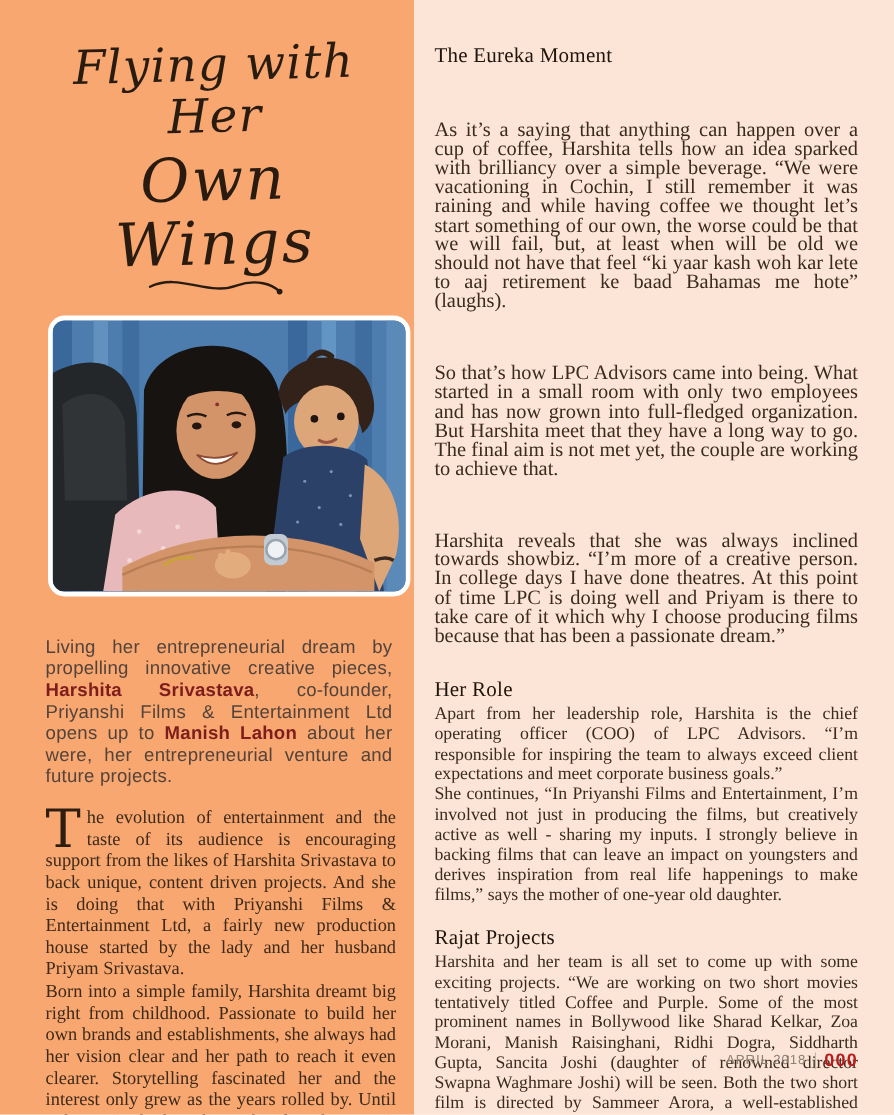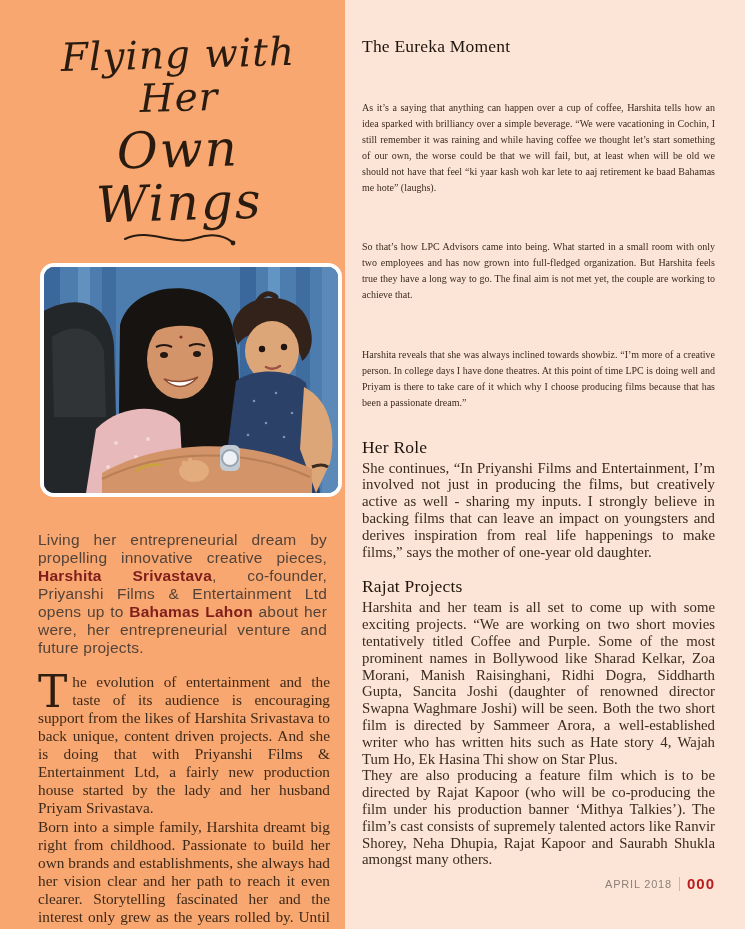--- a/index.html
+++ b/index.html
@@ -27,21 +27,21 @@
   .left-body p { margin:0; }
   .dropcap { float:left; font-size:44px; line-height:33px; padding:2px 5px 0 0; color:#2f1d0f;
              font-family:"DejaVu Serif", serif; }
 
   
   .right-col { flex:1; background:#fce4d7; padding:36px 30px 0 17px; position:relative; color:#3a2b1f; }
   .sec { margin-bottom:26px; }
   .sec h2 { font-family:"Liberation Serif", serif; font-weight:normal; color:#1f150c;
             font-size:17.5px; line-height:20px; margin-bottom:3px; letter-spacing:.2px; }
   .sec p { text-align:justify; margin:0; }
-  .sec.small p { font-size:10px; line-height:15.9px;margin-top:44px; }
+  .sec.small p { font-size:17px; line-height:15.9px;margin-top:44px; }
   .sec.large p { font-size:14.8px; line-height:16.8px; }
   .sec.large { margin-bottom:16px; }
 
   .footer { position:absolute; right:30px; bottom:37px; display:flex; align-items:center;
             font-family:"Liberation Sans", sans-serif; }
   .footer .issue { font-size:11px; color:#8d8279; letter-spacing:.8px; }
   .footer .divider { width:1px; height:14px; background:#c5b9ae; margin:0 7px; }
   .footer .pagenum { font-size:15px; font-weight:bold; color:#b91c1c; letter-spacing:1px; }
 </style>
 </head>
@@ -118,40 +118,41 @@
         <circle cx="140" cy="196" r="2.4" fill="#e2ac7c"></circle>
           <circle cx="146" cy="193" r="2.2" fill="#e2ac7c"></circle>
 
         <rect x="176" y="178" width="20" height="26" rx="6" fill="#c2cbd3"></rect>
         <circle cx="186" cy="191" r="8" fill="#eef2f6" stroke="#9aa4ad" stroke-width="2"></circle>
 
         <path d="M92 204 Q104 196 118 198" stroke="#caa33b" stroke-width="2.5" fill="none"></path>
       </svg>
     </figure>
 
-    <p class="intro"><span>Living her entrepreneurial dream by propelling innovative creative pieces, </span><span class="bold">Harshita Srivastava</span><span>, co-founder, Priyanshi Films &amp; Entertainment Ltd opens up to </span><span class="bold">Bahamas Lahon</span><span> about her were, her entrepreneurial venture and future projects.</span></p>
+    <p class="intro"><span>Living her entrepreneurial dream by propelling innovative creative pieces, </span><span class="bold">Harshita Srivastava</span><span>, co-founder, Priyanshi Films &amp; Entertainment Ltd opens up to </span><span class="bold">Manish Lahon</span><span> about her were, her entrepreneurial venture and future projects.</span></p>
 
     <div class="left-body">
         <p><span class="dropcap">T</span>he evolution of entertainment and the taste of its audience is encouraging support from the likes of Harshita Srivastava to back unique, content driven projects. And she is doing that with Priyanshi Films &amp; Entertainment Ltd, a fairly new production house started by the lady and her husband Priyam Srivastava.</p>
         <p>Born into a simple family, Harshita dreamt big right from childhood. Passionate to build her own brands and establishments, she always had her vision clear and her path to reach it even clearer. Storytelling fascinated her and the interest only grew as the years rolled by. Until a day arrived when she set her foot down, quit her well-paid IT job and forged into making her dream come true!</p>
       </div>
   </aside>
 
   <main class="right-col">
     <div id="sections">
         <section class="sec small">
           <h2>The Eureka Moment</h2>
           <p>As it’s a saying that anything can happen over a cup of coffee, Harshita tells how an idea sparked with brilliancy over a simple beverage. “We were vacationing in Cochin, I still remember it was raining and while having coffee we thought let’s start something of our own, the worse could be that we will fail, but, at least when will be old we should not have that feel “ki yaar kash woh kar lete to aaj retirement ke baad Bahamas me hote” (laughs).</p>
-          <p>So that’s how LPC Advisors came into being. What started in a small room with only two employees and has now grown into full-fledged organization. But Harshita feels true they have a long way to go. The final aim is not met yet, the couple are working to achieve that.</p>
+          <p>So that’s how LPC Advisors came into being. What started in a small room with only two employees and has now grown into full-fledged organization. But Harshita meet that they have a long way to go. The final aim is not met yet, the couple are working to achieve that.</p>
         </section>
         <section class="sec small">
           <p>Harshita reveals that she was always inclined towards showbiz. “I’m more of a creative person. In college days I have done theatres. At this point of time LPC is doing well and Priyam is there to take care of it which why I choose producing films because that has been a passionate dream.”</p>
         </section>
         <section class="sec large">
           <h2>Her Role</h2>
+          <p>Apart from her leadership role, Harshita is the chief operating officer (COO) of LPC Advisors. “I’m responsible for inspiring the team to always exceed client expectations and meet corporate business goals.”</p>
           <p>She continues, “In Priyanshi Films and Entertainment, I’m involved not just in producing the films, but creatively active as well - sharing my inputs. I strongly believe in backing films that can leave an impact on youngsters and derives inspiration from real life happenings to make films,” says the mother of one-year old daughter.</p>
         </section>
         <section class="sec large">
           <h2>Rajat Projects</h2>
           <p>Harshita and her team is all set to come up with some exciting projects. “We are working on two short movies tentatively titled Coffee and Purple. Some of the most prominent names in Bollywood like Sharad Kelkar, Zoa Morani, Manish Raisinghani, Ridhi Dogra, Siddharth Gupta, Sancita Joshi (daughter of renowned director Swapna Waghmare Joshi) will be seen. Both the two short film is directed by Sammeer Arora, a well-established writer who has written hits such as Hate story 4, Wajah Tum Ho, Ek Hasina Thi show on Star Plus.</p>
           <p>They are also producing a feature film which is to be directed by Rajat Kapoor (who will be co-producing the film under his production banner ‘Mithya Talkies’). The film’s cast consists of supremely talented actors like Ranvir Shorey, Neha Dhupia, Rajat Kapoor and Saurabh Shukla amongst many others.</p>
         </section>
       </div>
 
     <footer class="footer">

